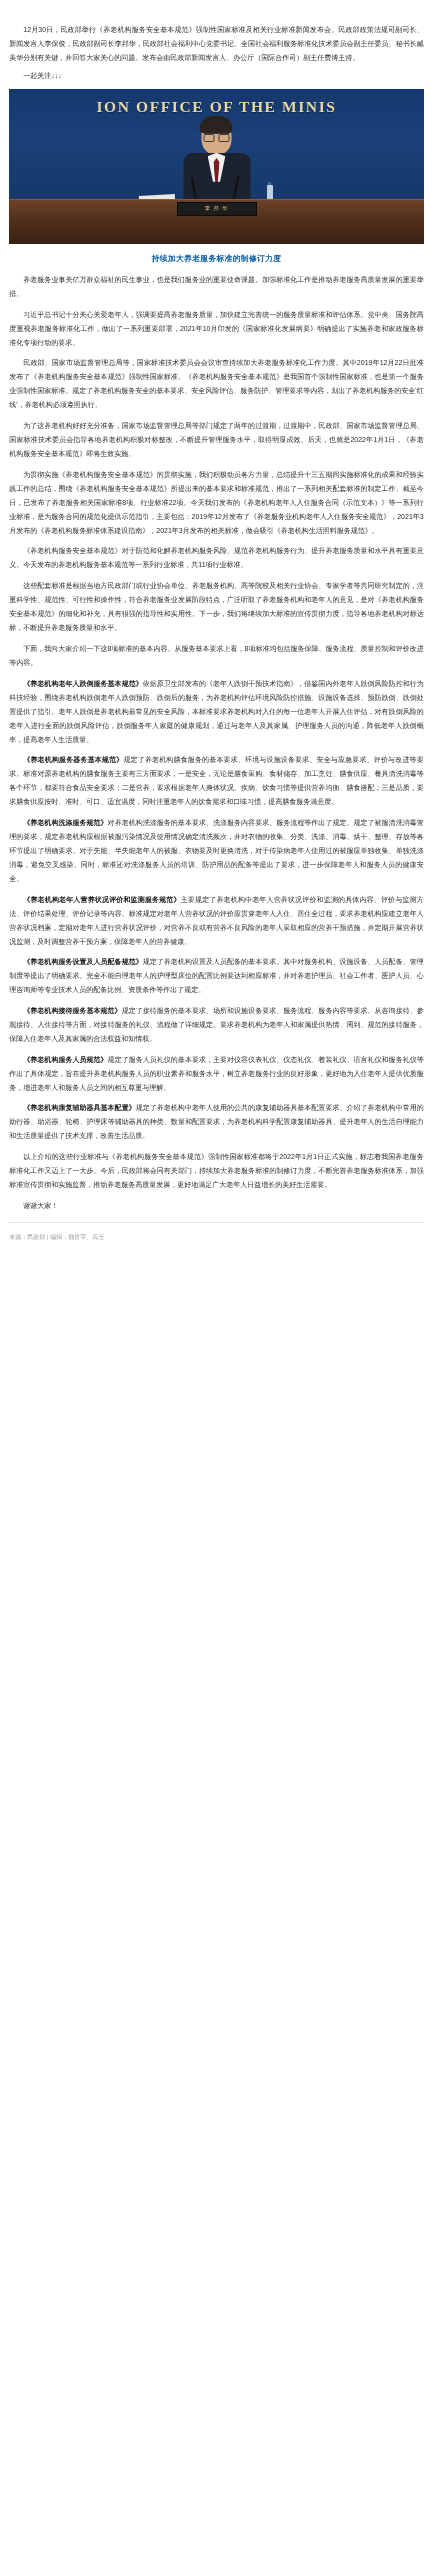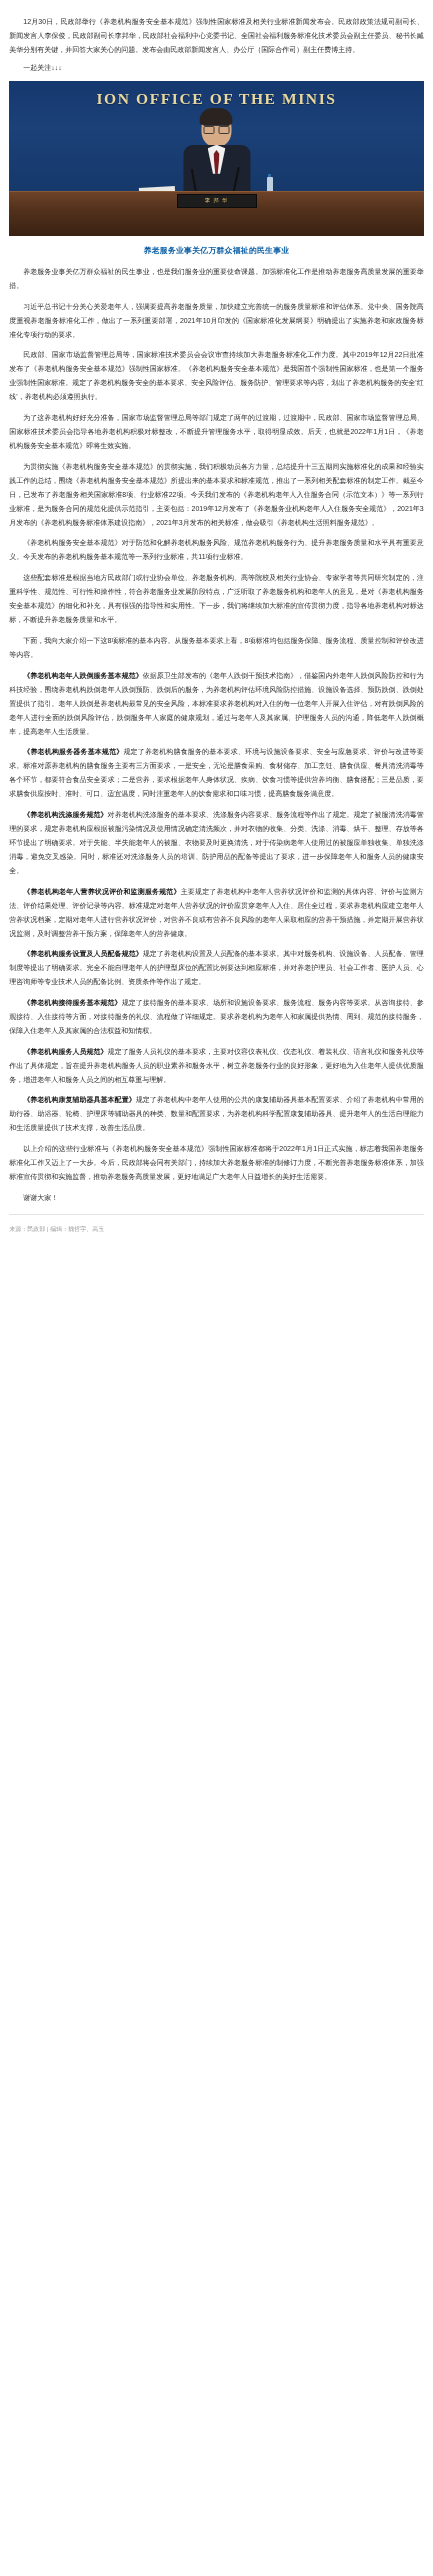--- a/index.html
+++ b/index.html
@@ -9,21 +9,21 @@
   }
   body {
     width: 433px;
     font-family: "Liberation Sans", "DejaVu Sans", sans-serif;
     color: #333333;
     font-size: 6.7px;
     line-height: 1.9;
   }
   .page {
     width: 433px;
-    margin: 8px auto;
+    margin: 16px auto;
     padding: 0;
     box-sizing: border-box;
     background: #fff;
   }
   .intro {
     padding: 7.2px 9.3px 1px 9.3px;
     font-size: 7px;
     line-height: 2.0;
     color: #2b2b2b;
     text-align: justify;
@@ -264,21 +264,21 @@
         <div class="tie"></div>
       </div>
     </div>
     <div class="mic"></div>
     <div class="mic2"></div>
     <div class="bottle"></div>
     <div class="deskfront"></div>
     <div class="deskplate">李 邦 华</div>
   </div>
 
-  <div class="headline">养老服务业事关亿万群众福祉的民生事业</div>
+  <div class="headline">持续加大养老服务标准的制修订力度</div>
 
   <div class="body-text">
     <p>养老服务业事关亿万群众福祉的民生事业，也是我们服务业的重要使命课题。加强标准化工作是推动养老服务高质量发展的重要举措。</p>
     <p>习近平总书记十分关心关爱老年人，强调要提高养老服务质量，加快建立完善统一的服务质量标准和评估体系。党中央、国务院高度重视养老服务标准化工作，做出了一系列重要部署，2021年10月印发的《国家标准化发展纲要》明确提出了实施养老和家政服务标准化专项行动的要求。</p>
     <p>民政部、国家市场监督管理总局等，国家标准技术委员会会议审查持续加大养老服务标准化工作力度。其中2019年12月22日批准发布了《养老机构服务安全基本规范》强制性国家标准。《养老机构服务安全基本规范》是我国首个强制性国家标准，也是第一个服务业强制性国家标准。规定了养老机构服务安全的基本要求、安全风险评估、服务防护、管理要求等内容，划出了养老机构服务的安全'红线'，养老机构必须遵照执行。</p>
     <p>为了这养老机构好好充分准备，国家市场监督管理总局等部门规定了两年的过渡期，过渡期中，民政部、国家市场监督管理总局、国家标准技术委员会指导各地养老机构积极对标整改，不断提升管理服务水平，取得明显成效。后天，也就是2022年1月1日，《养老机构服务安全基本规范》即将生效实施。</p>
     <p>为贯彻实施《养老机构服务安全基本规范》的贯彻实施，我们积极动员各方力量，总结提升十三五期间实施标准化的成果和经验实践工作的总结，围绕《养老机构服务安全基本规范》所提出来的基本要求和标准规范，推出了一系列相关配套标准的制定工作。截至今日，已发布了养老服务相关国家标准8项、行业标准22项。今天我们发布的《养老机构老年人入住服务合同（示范文本）》等一系列行业标准，是为服务合同的规范化提供示范指引，主要包括：2019年12月发布了《养老服务业机构老年人入住服务安全规范》，2021年3月发布的《养老机构服务标准体系建设指南》，2021年3月发布的相关标准，做会吸引《养老机构生活照料服务规范》。</p>
     <p>《养老机构服务安全基本规范》对于防范和化解养老机构服务风险、规范养老机构服务行为、提升养老服务质量和水平具有重要意义。今天发布的养老机构服务基本规范等一系列行业标准，共11项行业标准。</p>
     <p>这些配套标准是根据当地方民政部门或行业协会单位、养老服务机构、高等院校及相关行业协会、专家学者等共同研究制定的，注重科学性、规范性、可行性和操作性，符合养老服务业发展阶段特点，广泛听取了养老服务机构和老年人的意见，是对《养老机构服务安全基本规范》的细化和补充，具有很强的指导性和实用性。下一步，我们将继续加大标准的宣传贯彻力度，指导各地养老机构对标达标，不断提升养老服务质量和水平。</p>
     <p>下面，我向大家介绍一下这8项标准的基本内容。从服务基本要求上看，8项标准均包括服务保障、服务流程、质量控制和评价改进等内容。</p>

